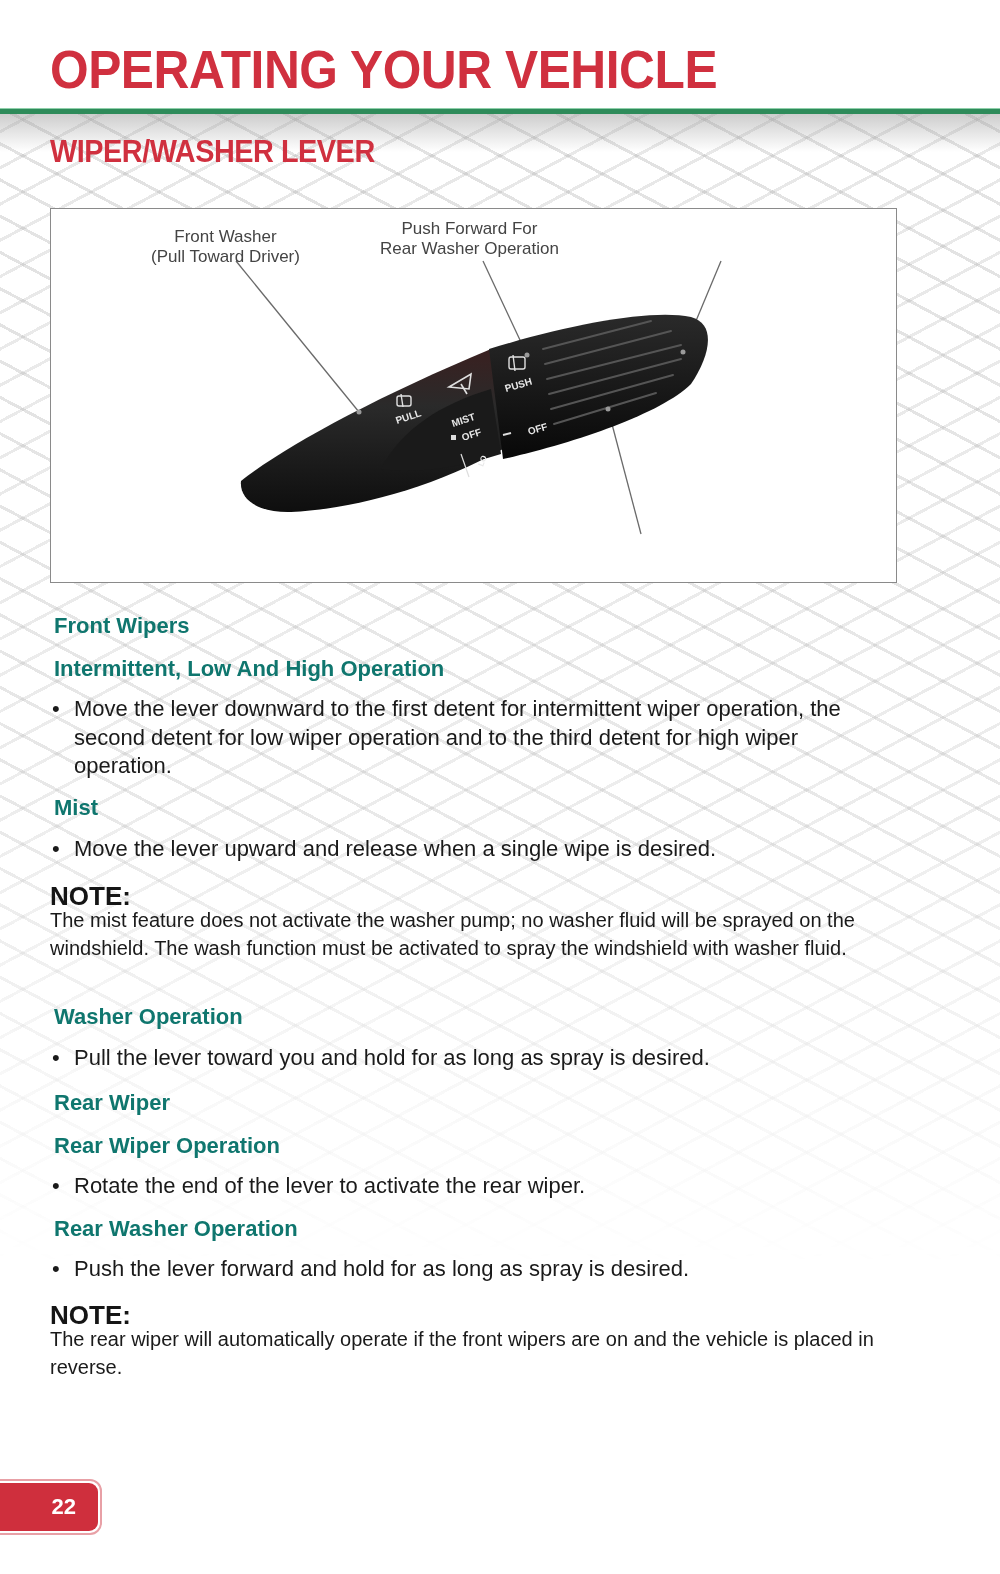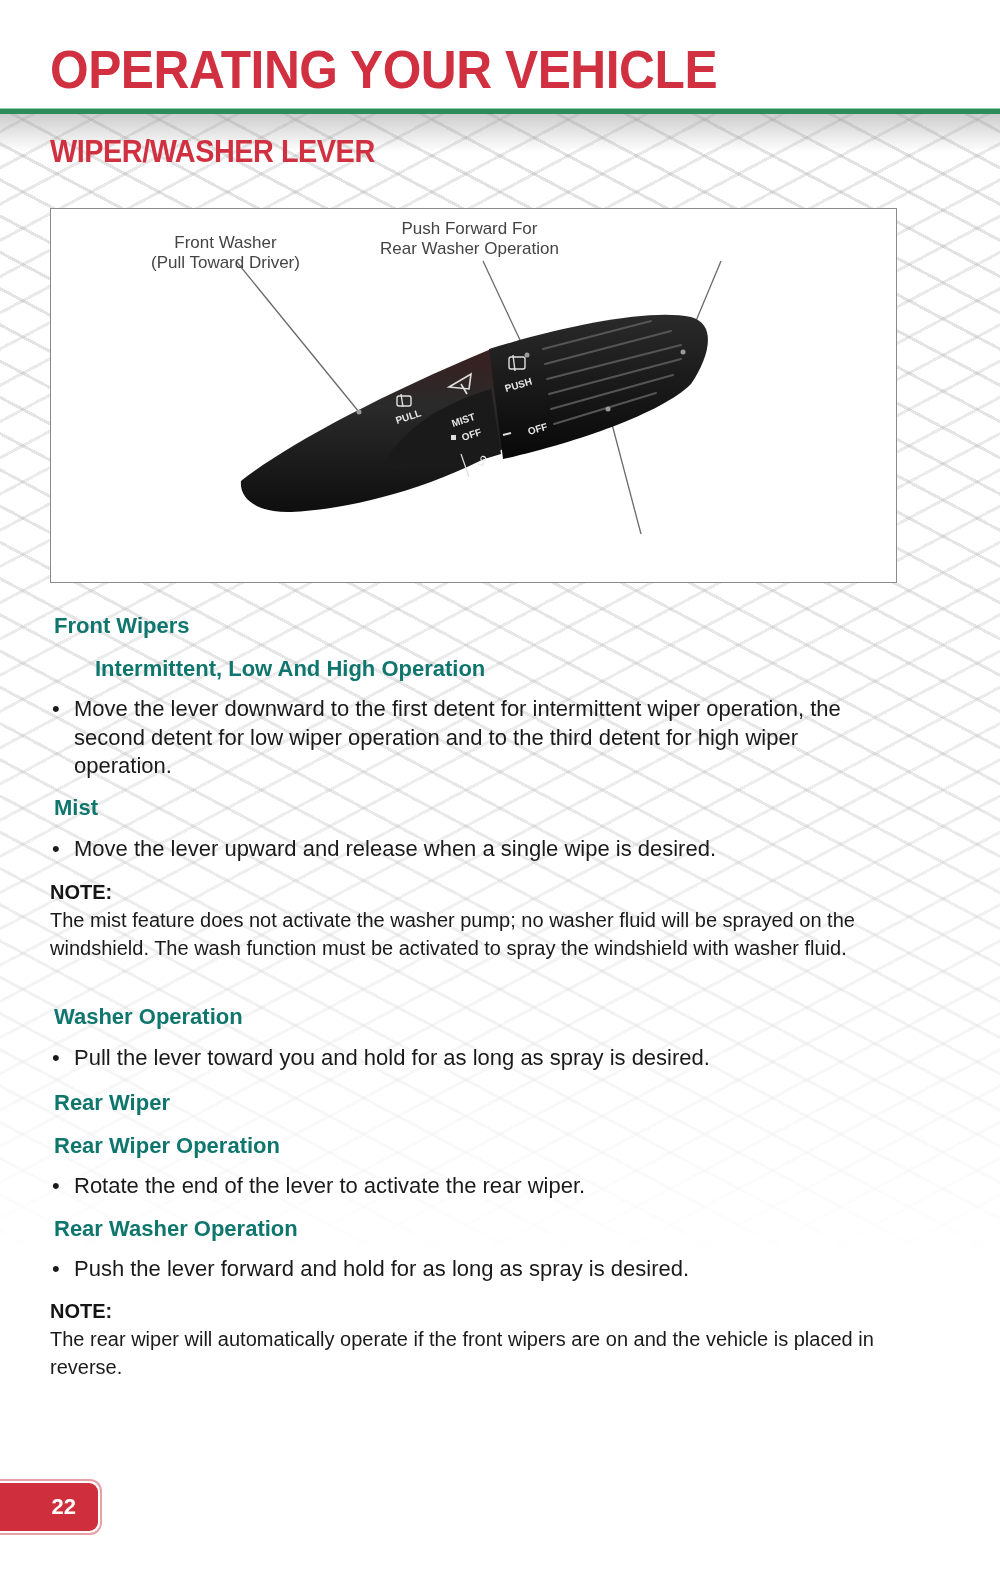--- a/index.html
+++ b/index.html
@@ -42,21 +42,21 @@
   .figure svg { position: absolute; left: 0; top: 0; }
   .callout {
     position: absolute; text-align: center; font-size: 17px; line-height: 20px; color: #444;
     white-space: nowrap;
   }
   .content { position: absolute; left: 50px; top: 610px; width: 860px; }
   .h { font-weight: bold; font-size: 22px; margin: 0; color: #0f766e; position: absolute; left: 4px; }
   .bullet { position: absolute; left: 0; font-size: 22px; line-height: 28.5px; width: 850px; }
   .bullet .dot { position: absolute; left: 2px; top: 0; }
   .bullet .txt { display: block; padding-left: 24px; }
-  .note-label { position: absolute; left: 0; font-weight: bold; font-size: 20px; color: #151515; }
+  .note-label { position: absolute; left: 0; font-weight: bold; font-size: 26px; color: #151515; }
   .note-body { position: absolute; left: 0; font-size: 20px; line-height: 27.5px; width: 850px; }
   .page-tab {
     position: absolute; left: -6px; top: 1479px; width: 108px; height: 56px;
     border: 2px solid #e8a0a6; border-radius: 0 12px 12px 0; box-sizing: border-box;
     background: #fff; padding: 2px;
   }
   .page-tab-inner {
     width: 100%; height: 100%; background: #cf2f3d; border-radius: 0 9px 9px 0;
     box-sizing: border-box; display: flex; align-items: center; justify-content: flex-end; padding-right: 22px;
   }
@@ -133,33 +133,33 @@
       <text x="402" y="218" transform="rotate(-18 402 218)">MIST</text>
       <text x="412" y="232" transform="rotate(-18 412 232)">OFF</text>
       <text x="478" y="226" transform="rotate(-16 478 226)">OFF</text>
       <text x="432" y="258" font-size="8" transform="rotate(-70 432 258)">LO</text>
     </g>
     <rect x="400" y="226" width="5" height="5" fill="#ddd"></rect>
     <line x1="452" y1="226" x2="460" y2="224" stroke="#ddd" stroke-width="2"></line>
     <line x1="410" y1="245" x2="418" y2="268" stroke="#ddd" stroke-width="1.2"></line>
   </svg>
 
-  <div class="callout" style="left:100px; top:24px;">
+  <div class="callout" style="left:100px; top:18px;">
     <div>Front Washer</div>
     <div>(Pull Toward Driver)</div>
   </div>
   <div class="callout" style="left:329px; top:10px;text-align:center;">
     <div>Push Forward For</div>
     <div>Rear Washer Operation</div>
   </div>
 </div>
 
 <div class="content">
   <h3 class="h" style="top:3px;">Front Wipers</h3>
-  <h4 class="h" style="top:46px;margin-left:41px;">Intermittent, Low And High Operation</h4>
+  <h4 class="h" style="top:46px;">Intermittent, Low And High Operation</h4>
   <div class="bullet" style="top:85px;">
     <span class="dot">•</span>
     <span class="txt">Move the lever downward to the first detent for intermittent wiper operation, the second detent for low wiper operation and to the third detent for high wiper operation.</span>
   </div>
 
   <h4 class="h" style="top:185px;">Mist</h4>
   <div class="bullet" style="top:225px;">
     <span class="dot">•</span>
     <span class="txt">Move the lever upward and release when a single wipe is desired.</span>
   </div>

